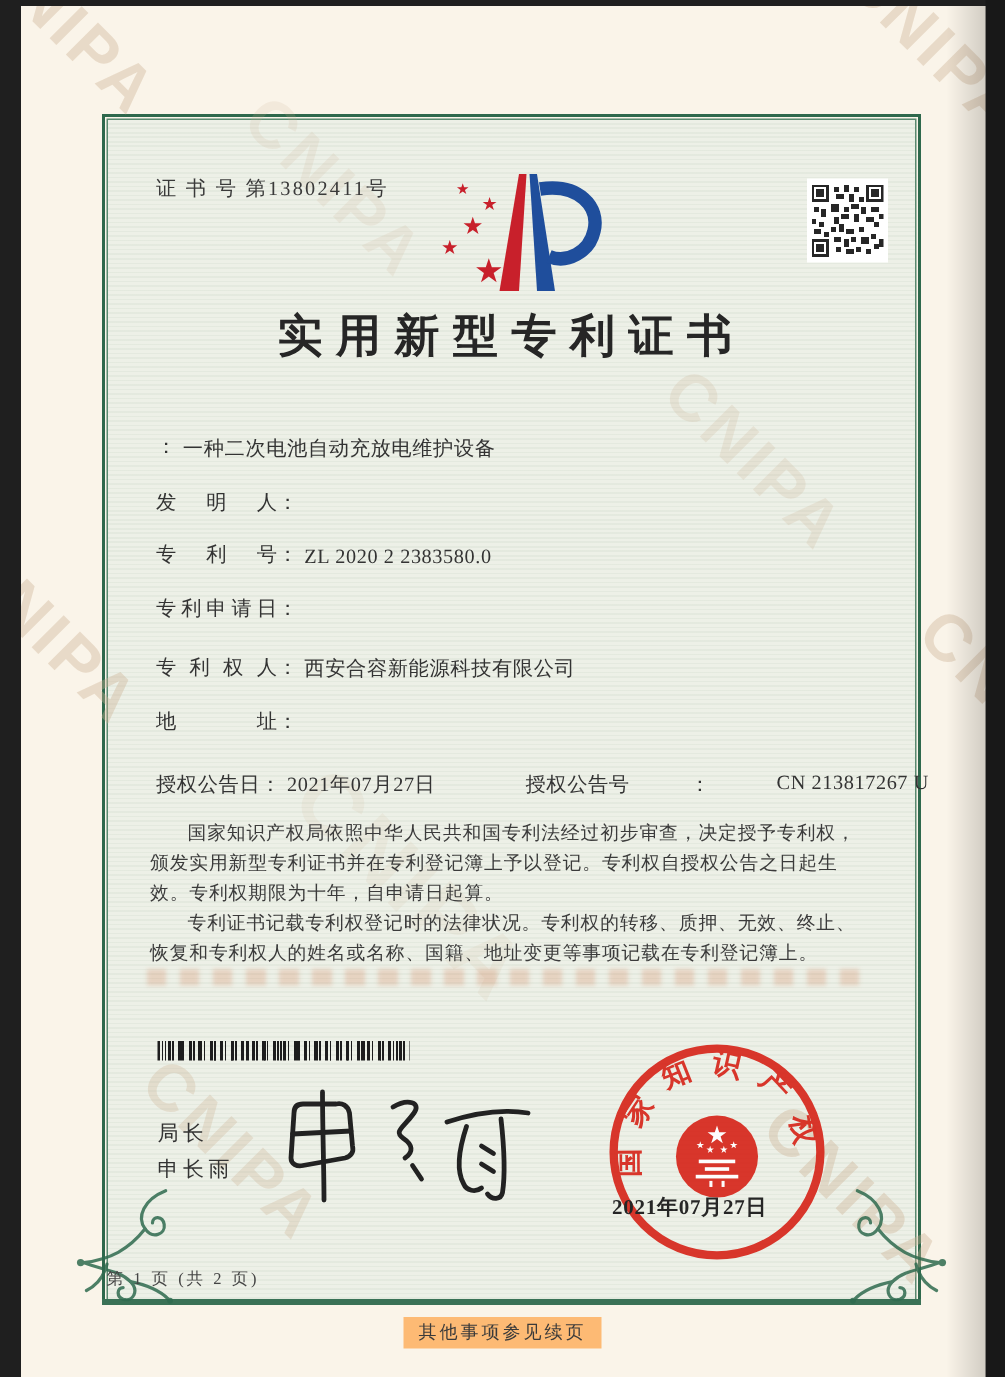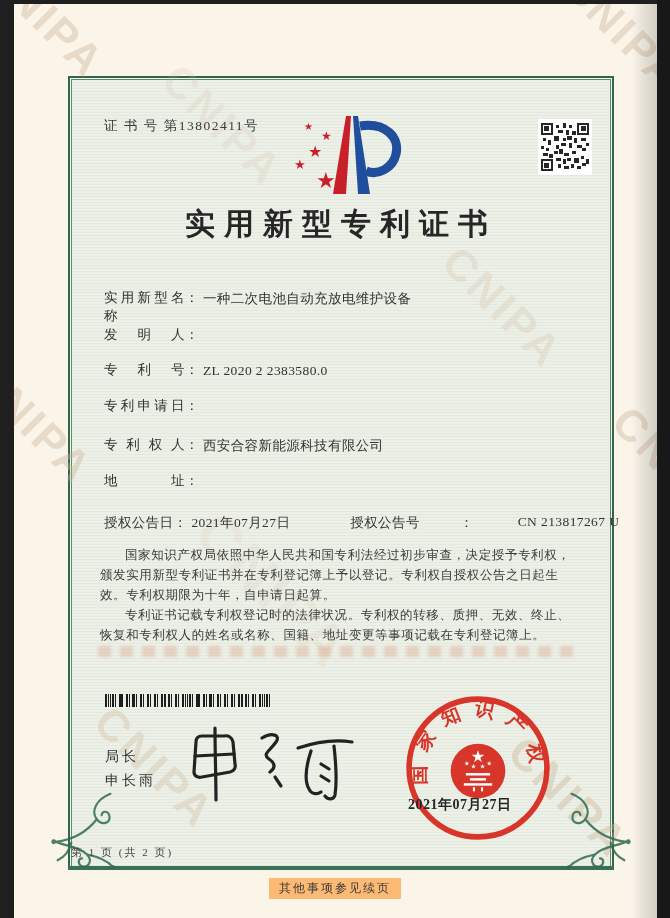--- a/index.html
+++ b/index.html
@@ -199,21 +199,20 @@
       <svg class="logo-col" width="80" height="84" viewBox="0 0 80 84">
         <polygon points="16,2 21,2 16,80 3,80" fill="#C8202B"></polygon>
         <polygon points="23,2 28,2 40,80 28,80" fill="#1F4E9C"></polygon>
         <path d="M 30,12 C 56,8 70,24 66,40 C 63,54 48,62 36,57" fill="none" stroke="#1F4E9C" stroke-width="9"></path>
       </svg>
     </div>
 
     <div class="title">实用新型专利证书</div>
 
     <div class="field row-name">
-      <span class="f-label">实用新型名称</span>
         <span class="f-colon">：</span>
       <span class="f-value">一种二次电池自动充放电维护设备</span>
     </div>
     <div class="field row-inv">
       <span class="f-label">发明人</span>
         <span class="f-colon">：</span>
     </div>
     <div class="field row-patno">
       <span class="f-label">专利号</span>
         <span class="f-colon">：</span>

